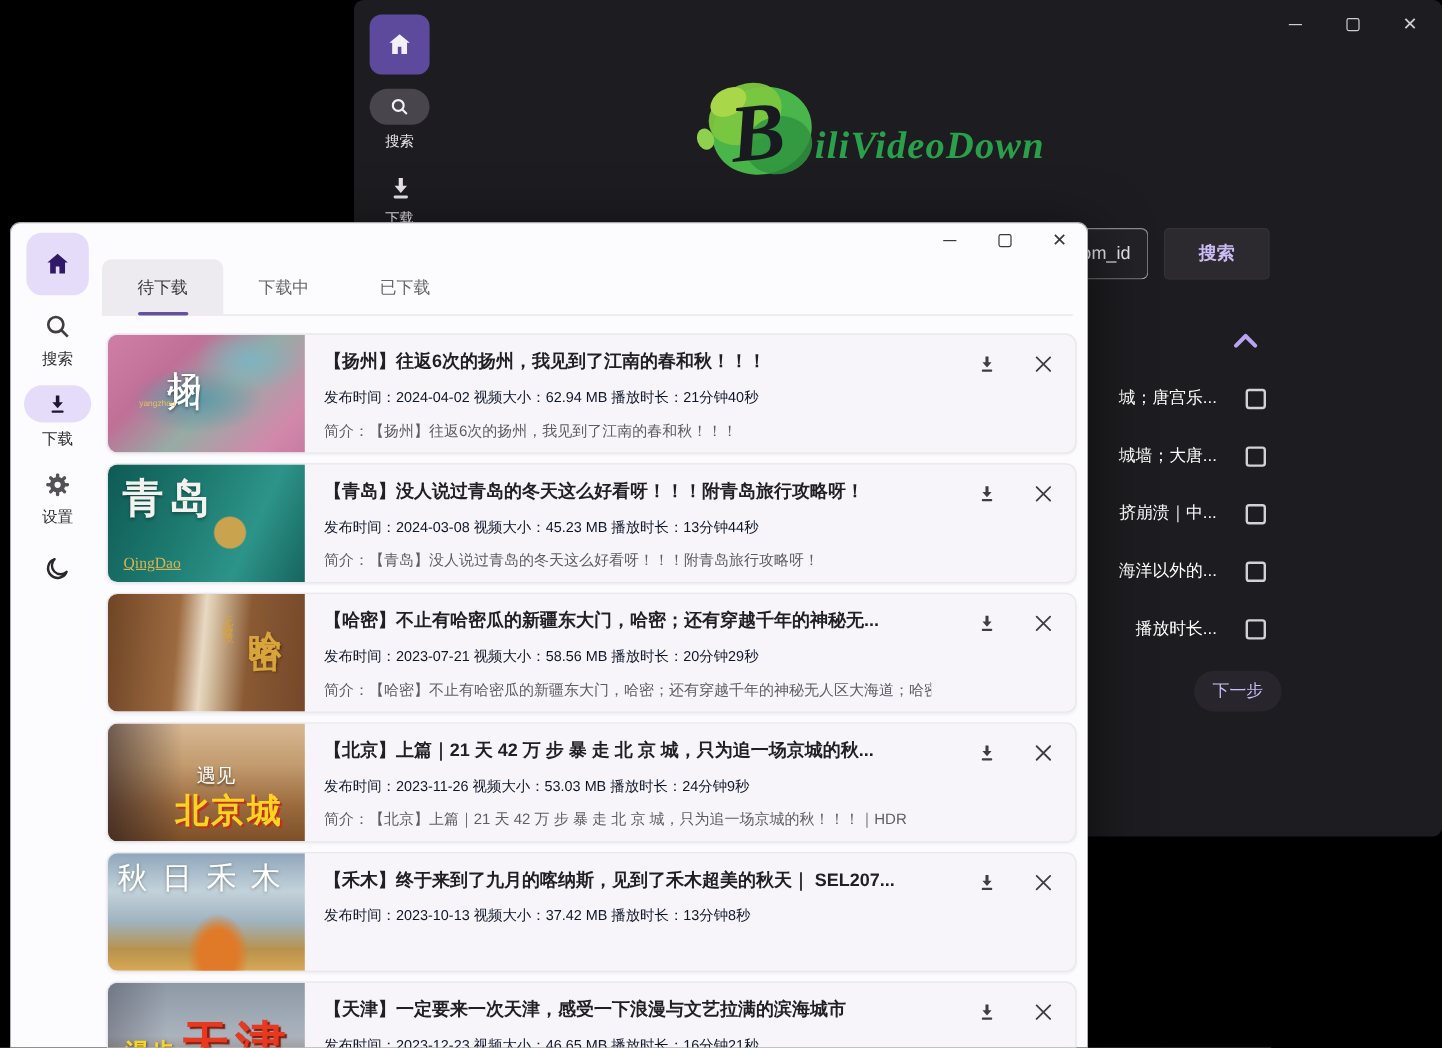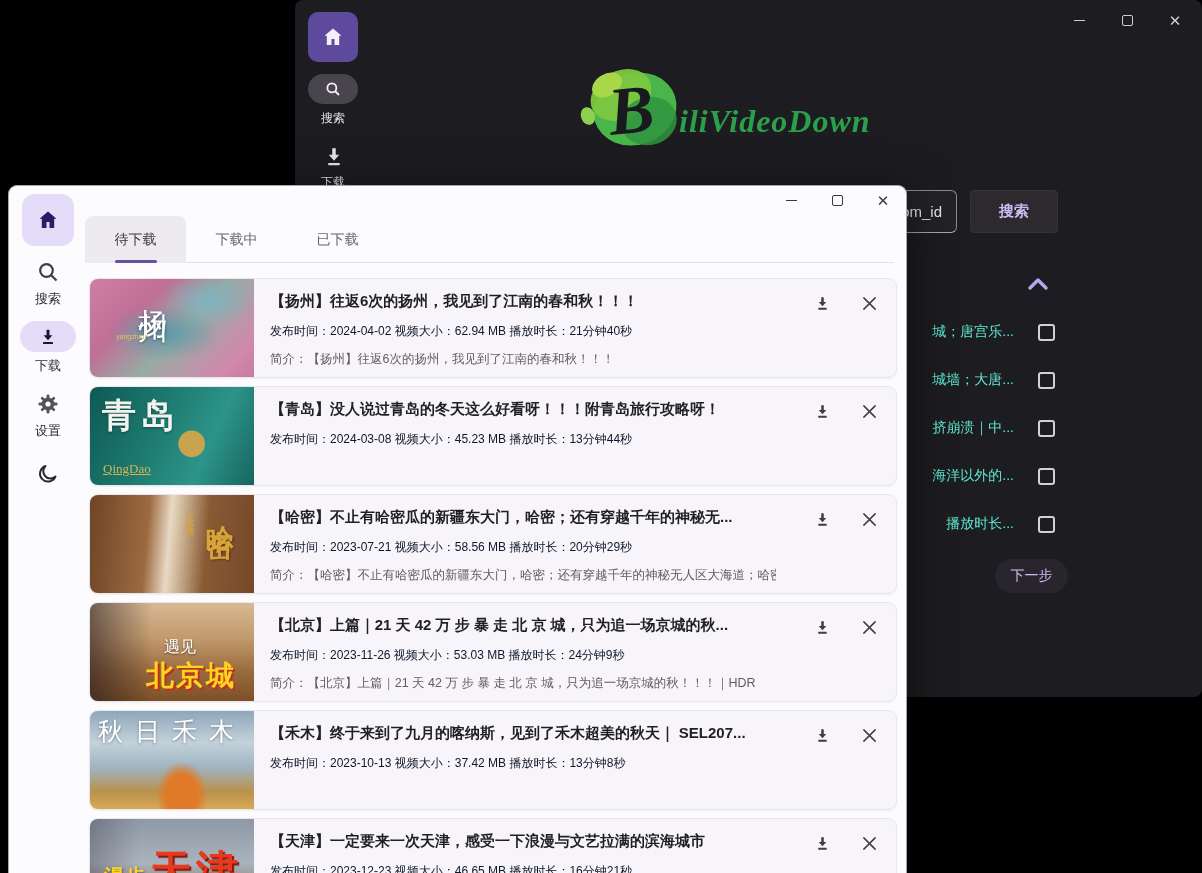--- a/index.html
+++ b/index.html
@@ -31,21 +31,21 @@
   .bgw-input { position:absolute; left:405px; top:190px; width:257px; height:43px; background:#232227;
     border:1px solid #8b8b90; border-bottom-color:#a9a9ad; border-radius:6px; color:#e8e4ea; font-size:15px;
     display:flex; align-items:center; justify-content:flex-end; padding-right:14px; overflow:hidden; white-space:nowrap; }
   .bgw-search-btn { position:absolute; left:675px; top:190px; width:88px; height:43px; background:#2c2a2f;
     border:1px solid #353338; border-radius:4px; color:#cbbcf3; font-size:15px; font-weight:bold;
     display:flex; align-items:center; justify-content:center; }
   .bgw-collapse { position:absolute; left:731px; top:274px; width:24px; height:20px; }
 
   .bgw-pending { position:absolute; left:400px; top:318px; width:360px; list-style:none; }
   .bgw-pending li { display:flex; align-items:center; justify-content:flex-end; height:28px; margin-bottom:20px; }
-  .bgw-pending .p-text { font-size:14px; color:#5eead4; margin-right:24px; }
+  .bgw-pending .p-text { font-size:14px; color:#ffffff; margin-right:24px; }
   .p-checkbox { width:17px; height:17px; border:2px solid #d4d0d8; border-radius:3px; background:transparent; }
   .bgw-next { position:absolute; left:700px; top:559px; width:73px; height:34px; border-radius:17px;
     background:#28262c; color:#cbbcf3; font-size:14px; display:flex; align-items:center; justify-content:center; }
 
   
   #front-window { position:absolute; left:8px; top:185px; width:899px; height:689px;
     background:#fcfbfd; border:1px solid #a9a7ae; border-bottom:none; border-radius:9px 9px 0 0;
     box-shadow:0 10px 50px rgba(0,0,0,.6); color:#201f23; overflow:hidden; }
   .fw-controls { position:absolute; top:2px; right:6px; display:flex; gap:12px; z-index:5; }
   .fw-controls .winbtn { color:#3a383e; }
@@ -324,20 +324,21 @@
   </article>
 
   <article class="video-card">
     <div class="thumb th-qingdao">
       <span class="l1">青岛</span>
       <span class="l2">QingDao</span>
     </div>
     <div class="v-info">
       <h3 class="v-title">【青岛】没人说过青岛的冬天这么好看呀！！！附青岛旅行攻略呀！</h3>
       <p class="v-meta">发布时间：2024-03-08   视频大小：45.23 MB   播放时长：13分钟44秒</p>
+      <p class="v-desc">简介：【青岛】没人说过青岛的冬天这么好看呀！！！附青岛旅行攻略呀！</p>
     </div>
     <div class="v-actions">
       <button class="action-btn">
         <span>
           <svg width="19" height="19" viewBox="0 0 24 24">
                   <path d="M12 15.5L7.2 10h3.2V4h3.2v6h3.2z" fill="#3f3d42"></path>
                   <rect x="6.5" y="17.5" width="11" height="2.4" rx="1" fill="#3f3d42"></rect>
                 </svg>
         </span>
       </button>

